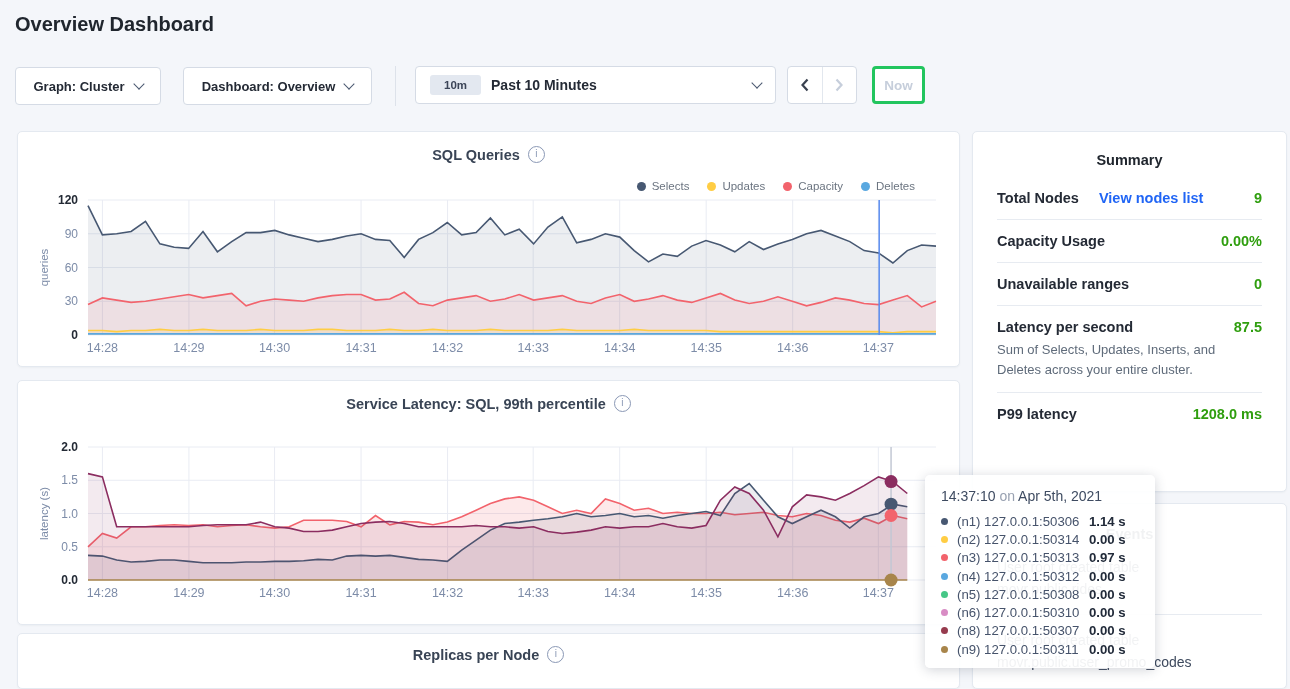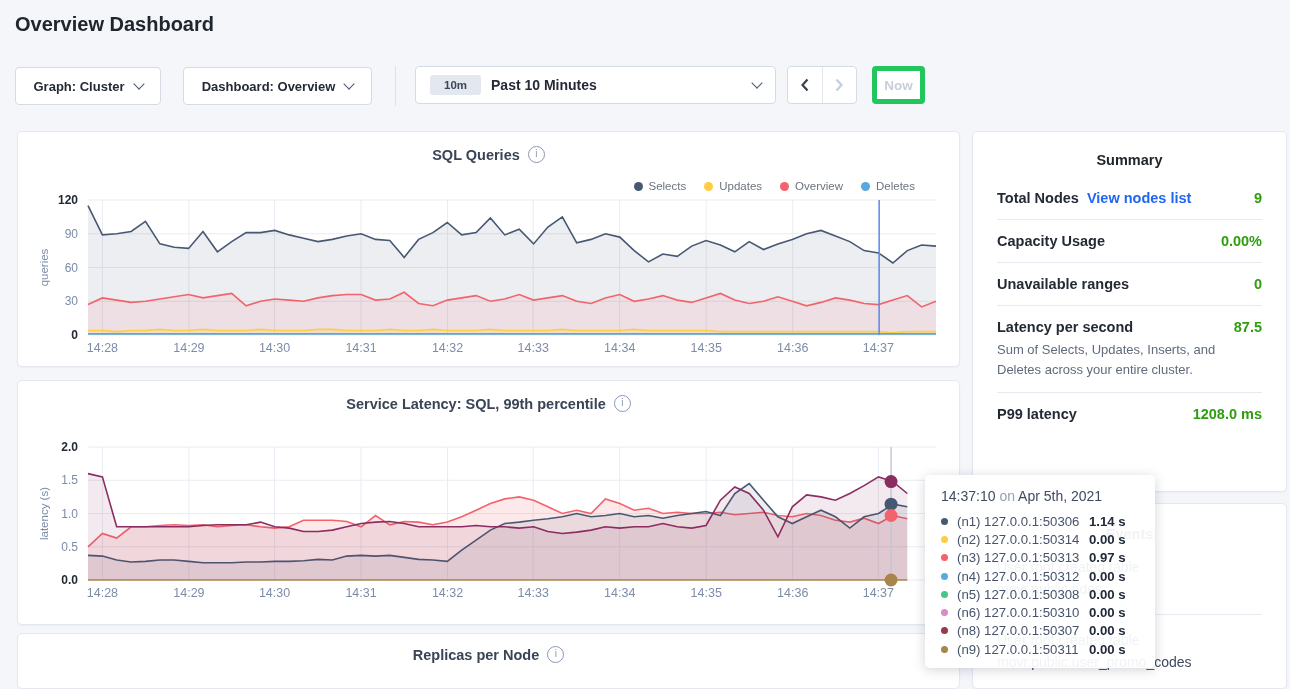--- a/index.html
+++ b/index.html
@@ -20,21 +20,21 @@
   #time-dd{left:415px;top:66px;width:361px;height:38px;background:#fff;border:1px solid #d5dbe5;
            border-radius:4px;display:flex;align-items:center;padding:0 14px;box-sizing:border-box;cursor:pointer}
   #time-badge{background:#e3e8f0;border-radius:3px;font-size:11.5px;font-weight:700;
               color:#3c4558;padding:4px 14px}
   #time-label{margin-left:10px;font-size:14px;font-weight:700}
   #time-chev{margin-left:auto}
   #nav-group{left:787px;top:66px;width:70px;height:38px;background:#fff;border:1px solid #d5dbe5;
              border-radius:4px;display:flex;box-sizing:border-box}
   .navbtn{flex:1;display:flex;align-items:center;justify-content:center;cursor:pointer}
   .navbtn+.navbtn{border-left:1px solid #e2e7ee}
-  #now-btn{left:872px;top:66px;width:53px;height:38px;background:#fff;border:5px solid #22c55e;
+  #now-btn{left:872px;top:66px;width:53px;height:38px;background:#fff;border:3px solid #22c55e;
            border-radius:4px;display:flex;align-items:center;justify-content:center;
            font-size:13.5px;font-weight:700;color:#c6cedb;box-sizing:border-box}
   
   .card{position:absolute;background:#fff;border:1px solid #e4e9f0;border-radius:5px;
         box-shadow:0 1px 2px rgba(36,42,53,.04);box-sizing:border-box;overflow:hidden}
   #card-sql{left:17px;top:131px;width:943px;height:236px}
   #card-lat{left:17px;top:380px;width:943px;height:245px}
   #card-rep{left:17px;top:633px;width:943px;height:56px}
   #card-sum{left:972px;top:131px;width:315px;height:361px}
   #card-evt{left:972px;top:503px;width:315px;height:186px}
@@ -44,21 +44,21 @@
              font-size:10px;line-height:14px;text-align:center;font-weight:400;display:inline-block}
   .legend{position:absolute;right:44px;top:48px;display:flex;gap:18px;align-items:center}
   .legend-item{display:flex;align-items:center;gap:6px;font-size:11.5px;color:#6b7480}
   .legend-dot{width:9px;height:9px;border-radius:50%}
   svg.chart{position:absolute;left:0}
   #svg-sql{top:62px}
   #svg-lat{top:60px}
   
   #sum-title{margin-top:20px;text-align:center;font-weight:700;font-size:14.5px;color:#20262e}
   .srow{padding:0 24px}
-  .srow-line{display:flex;align-items:flex-end;gap:8px}
+  .srow-line{display:flex;align-items:flex-end;gap:20px}
   .slabel{font-size:14.5px;font-weight:700;color:#242a35}
   .slink{font-size:14.5px;font-weight:700;cursor:pointer;text-decoration:none}
   .sval{margin-left:auto;font-size:14.5px;font-weight:700}
   .sdesc{font-size:13px;color:#5f6b7a;line-height:1.5;margin:5px 0 0 0}
   .sdiv{height:1px;background:#e7ebf1;margin:13px 24px}
   #srow-1{margin-top:22px}
   
   #evt-title{margin-top:22px;text-align:center;font-weight:700;font-size:14.5px;color:#394455}
   .evt-item{padding:0 24px;font-size:14px;color:#3e4a5e;line-height:22px}
   #evt-item-0{margin-top:14px}
@@ -115,21 +115,21 @@
     <span class="legend-item">
       <span class="legend-dot" style="background-color: rgb(71, 88, 114);"></span>
       <span>Selects</span>
     </span>
     <span class="legend-item">
       <span class="legend-dot" style="background-color: rgb(255, 205, 68);"></span>
       <span>Updates</span>
     </span>
     <span class="legend-item">
       <span class="legend-dot" style="background-color: rgb(242, 99, 108);"></span>
-      <span>Overview</span>
+      <span>Capacity</span>
     </span>
     <span class="legend-item">
       <span class="legend-dot" style="background-color: rgb(90, 168, 224);"></span>
       <span>Deletes</span>
     </span>
   </div>
   <svg class="chart" id="svg-sql" width="943" height="165">
       <line x1="70" y1="141" x2="918" y2="141" stroke="#e9ecf3"></line>
       <line x1="70" y1="107.25" x2="918" y2="107.25" stroke="#e9ecf3"></line>
       <line x1="70" y1="73.5" x2="918" y2="73.5" stroke="#e9ecf3"></line>

